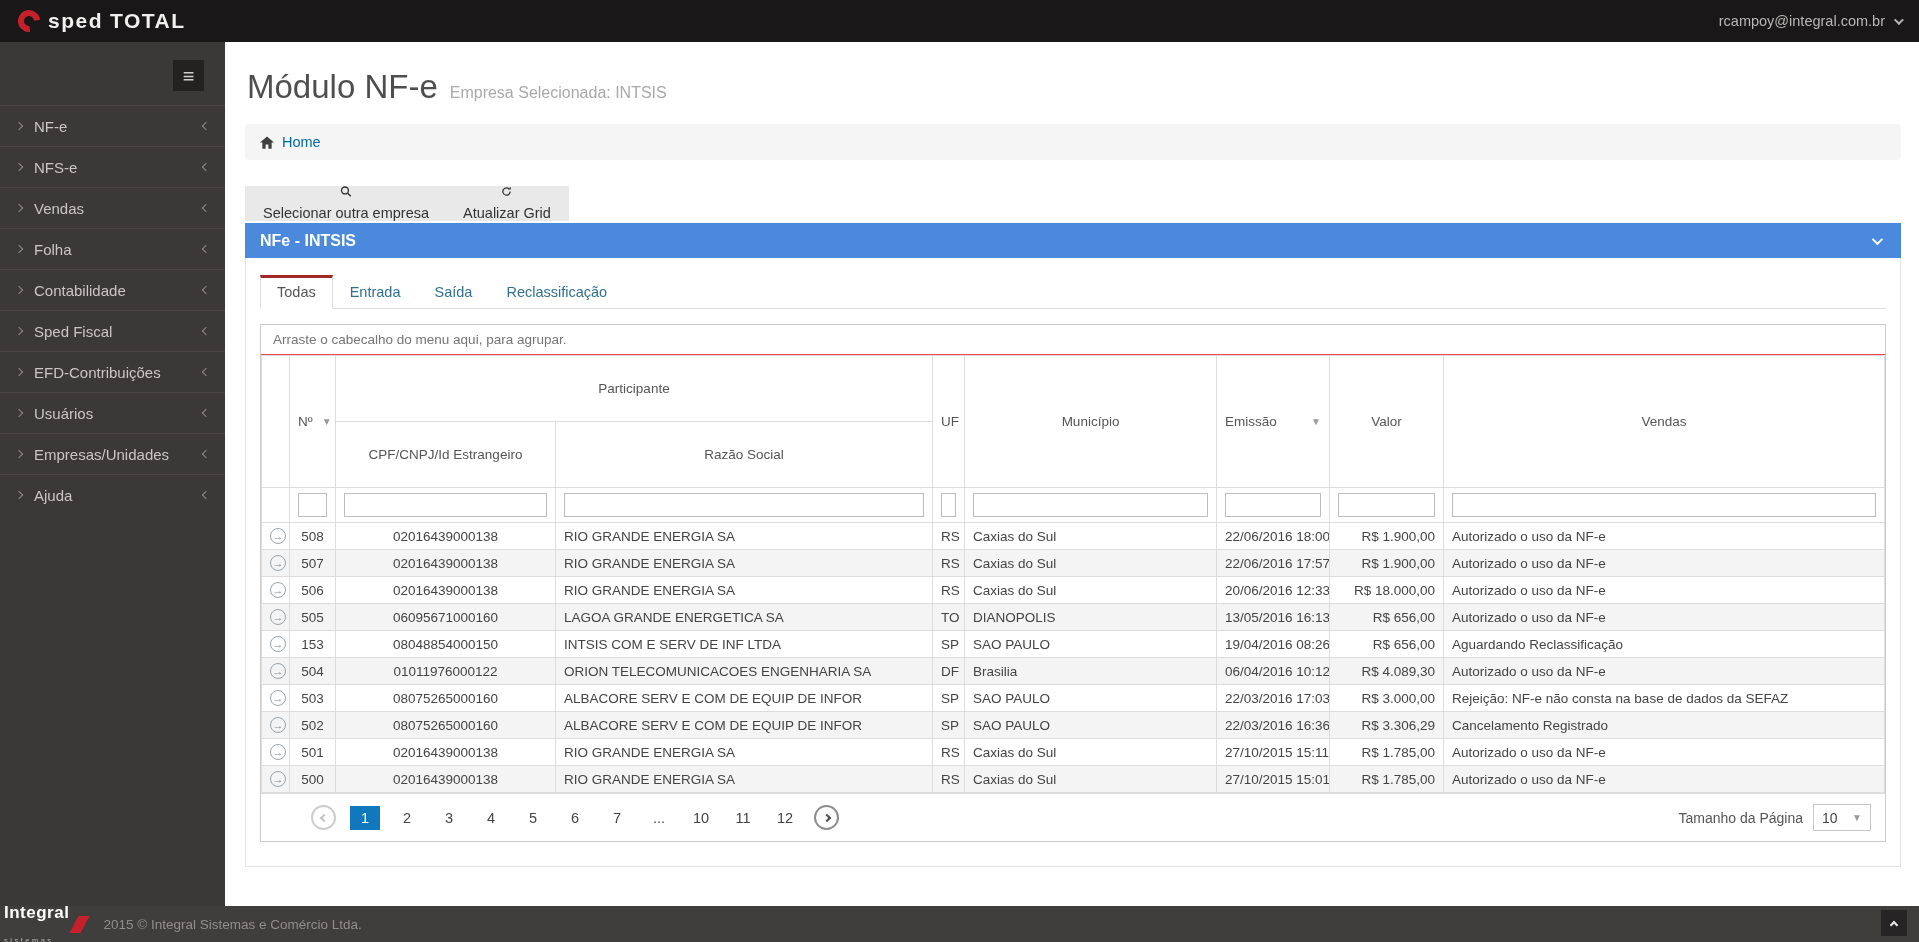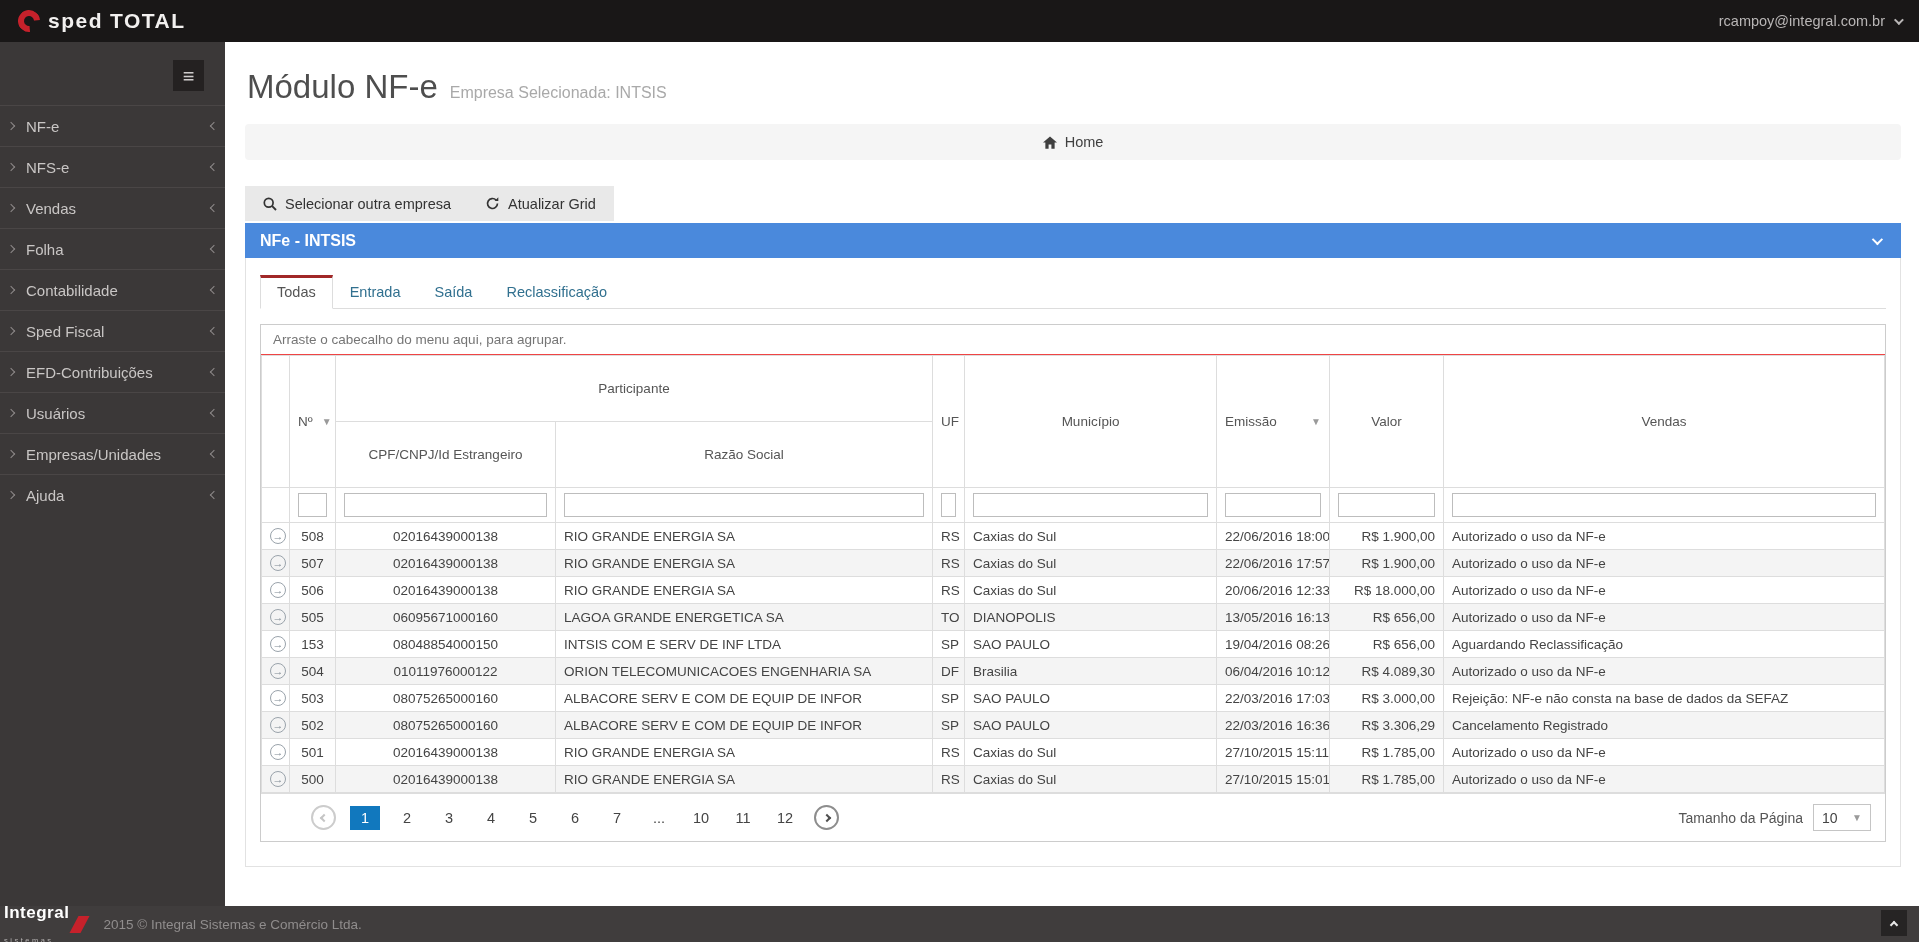--- a/index.html
+++ b/index.html
@@ -21,39 +21,39 @@
   .chev-down { transform:rotate(45deg) translateY(-2px); }
   .chev-right { transform:rotate(-45deg); }
   .chev-left  { transform:rotate(135deg); }
 
   
   .sidebar { position:absolute; top:42px; left:0; width:225px; bottom:36px; background:#3b3838; z-index:10; }
   .burger { width:31px; height:31px; background:#242121; margin:18px 21px 14px auto;
             display:flex; align-items:center; justify-content:center; cursor:pointer; }
   .burger span { color:#cfcccc; font-size:20px; line-height:1; }
   .side-menu { list-style:none; margin:0; padding:0; }
-  .side-item { height:41px; display:flex; align-items:center; padding:0 8px; border-top:1px solid #4a4646;
+  .side-item { height:41px; display:flex; align-items:center; padding:0 16px; border-top:1px solid #4a4646;
                color:#c9c6c5; font-size:15px; cursor:pointer; }
   .side-item .chev { width:6px; height:6px; border-width:1.5px; color:#8f8b8b; }
   .side-item .lbl { flex:1; margin-left:12px; }
 
   
   .main { position:absolute; left:225px; top:42px; right:0; bottom:36px; background:#fff;
           padding:24px 18px 0 20px; overflow:hidden; }
   .page-head { display:flex; align-items:baseline; gap:12px; margin:2px 0 18px 2px; }
   .page-title { font-size:33px; font-weight:300; color:#4e4e4e; }
   .page-sub { font-size:16px; color:#a9a9a9; }
   .breadcrumb { background:#f5f5f5; border-radius:4px; height:36px; display:flex; align-items:center;
-                gap:8px; padding:0 15px; font-size:14.5px; color:#404040;justify-content:center; }
+                gap:8px; padding:0 15px; font-size:14.5px; color:#0369a1; }
   .breadcrumb svg { display:block; }
 
   .toolbar { margin-top:26px; background:#e9e9e9; height:35px; display:inline-flex; align-items:center;
              gap:10px; padding:0 6px; }
   .tool-btn { display:flex; align-items:center; gap:8px; padding:0 12px; height:35px; font-size:14.5px;
-              color:#333; cursor:pointer; background:transparent; border:none; font-family:inherit; }
+              color:#333; cursor:pointer; background:transparent; border:none; font-family:inherit;flex-direction:column; }
 
   .panel-header { margin-top:2px; height:35px; background:#4a89dc; color:#fff; display:flex;
                   align-items:center; justify-content:space-between; padding:0 15px; }
   .panel-title { font-size:16px; font-weight:700; }
   .panel-header .chev { color:#fff; width:8px; height:8px; border-width:2px; margin-right:6px; cursor:pointer; }
 
   .panel-body { border:1px solid #e2e2e2; border-top:none; background:#fff; padding:14px 14px 24px 14px; }
 
   .tabs { display:flex; border-bottom:1px solid #ddd; margin-top:2px; }
   .tab { padding:8px 16px; font-size:14.5px; color:#31708f; cursor:pointer; position:relative; bottom:-1px;

